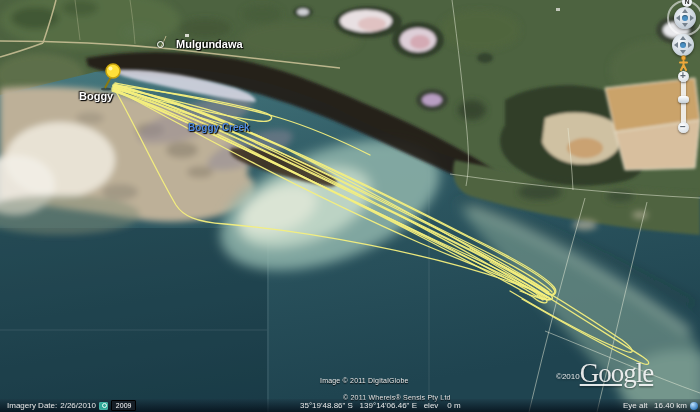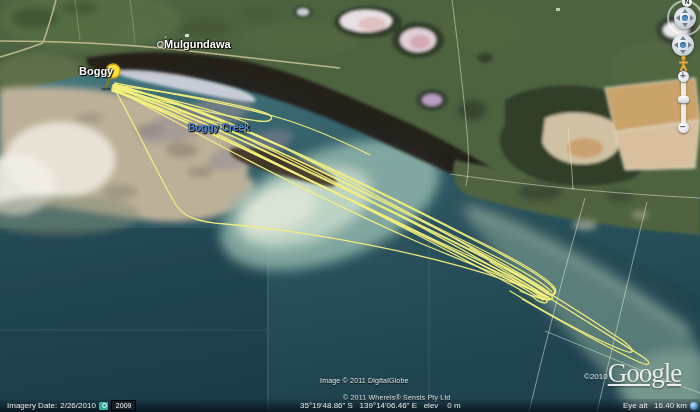--- a/index.html
+++ b/index.html
@@ -5,25 +5,25 @@
   html,body{margin:0;padding:0;background:#222;}
   #stage{position:relative;width:700px;height:412px;overflow:hidden;
          font-family:"Liberation Sans",sans-serif;background:#4d6340;}
   #stage *{box-sizing:border-box;}
   svg{display:block;}
   #terrain{position:absolute;left:0;top:0;}
 
   
   .geo-label{position:absolute;color:#fff;font-weight:bold;font-size:11px;line-height:1;
              text-shadow:0 0 2px #000,1px 1px 1px #000,-1px -1px 1px rgba(0,0,0,.7);
-             display:flex;align-items:center;gap:0;white-space:nowrap;}
+             display:flex;align-items:center;gap:12px;white-space:nowrap;}
   #label-mulgundawa{left:157px;top:39px;}
   .place-dot{width:7px;height:7px;border:1.5px solid #fff;border-radius:50%;
              box-shadow:0 0 2px #000;display:inline-block;}
-  #label-pin{left:79px;top:66px;}
+  #label-pin{left:79px;top:91px;}
   #label-creek{left:188px;top:123px;font-size:10px;color:#4f8ae0;
                text-shadow:0 0 2px #000,1px 1px 1px #000;}
   #pushpin{position:absolute;left:98px;top:62px;width:26px;height:30px;}
 
   
   .nav-item{position:absolute;}
   #look-ring{left:667px;top:0px;width:36px;height:36px;border:2px solid rgba(255,255,255,.55);
              border-radius:50%;}
   #look-inner{position:absolute;left:5px;top:5px;width:22px;height:22px;border-radius:50%;
               background:radial-gradient(circle at 40% 35%,#f4f7fa,#c2ccd6 70%,#9aa6b2);
@@ -59,21 +59,21 @@
   #scale-label{position:absolute;left:0;top:0;width:100%;text-align:center;color:#f0f0f0;
                font-size:8px;text-shadow:0 1px 1px #000;}
   #scale-line{position:absolute;left:0;top:10px;width:100%;height:1px;background:rgba(255,255,255,.85);}
   .scale-tick{position:absolute;top:7px;width:1px;height:4px;background:rgba(255,255,255,.85);}
 
   
   .attrib{position:absolute;color:#e9e9e9;font-size:7px;letter-spacing:.2px;
           text-shadow:0 1px 1px #000;white-space:nowrap;}
   #attrib-imagery{left:320px;top:377px;}
   #attrib-data{left:343px;top:394px;}
-  #google-mark{position:absolute;left:584px;top:360px;display:flex;align-items:flex-end;
+  #google-mark{position:absolute;left:556px;top:360px;display:flex;align-items:flex-end;
                color:rgba(255,255,255,.88);text-shadow:0 1px 2px rgba(0,0,0,.45);}
   #google-year{font-size:8px;margin-bottom:6px;}
   #google-logo{font-family:"Liberation Serif",serif;font-size:27px;line-height:1;letter-spacing:-1px;text-decoration:underline;}
 
   
   #statusbar{position:absolute;left:0;top:399px;width:700px;height:13px;
              background:linear-gradient(rgba(30,50,65,.25),rgba(4,14,24,.8));
              color:#e8e8e8;font-size:8px;display:flex;align-items:center;}
   #statusbar .seg{position:absolute;display:flex;align-items:center;gap:3px;white-space:pre;}
   #seg-date{left:7px;}

